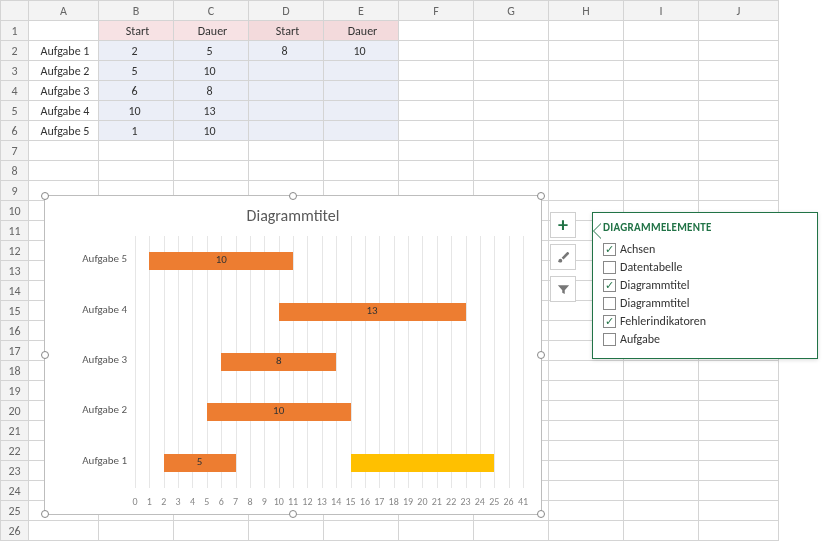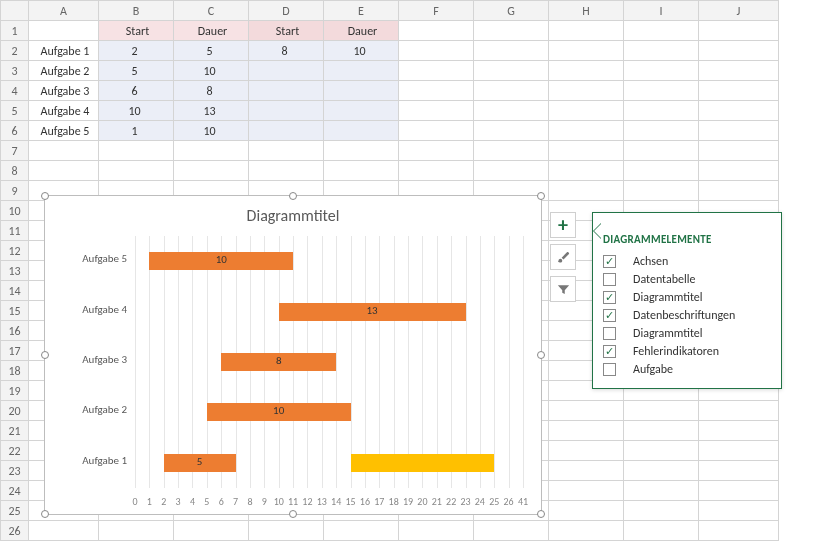--- a/index.html
+++ b/index.html
@@ -81,36 +81,36 @@
     position:absolute; width:26px; height:26px; border:1px solid #cfcfcf; background:#fff;
     display:flex; align-items:center; justify-content:center; color:#666; font-size:16px;
   }
   .flybtn.green { color:#217346; font-size:20px; font-weight:bold; }
   .flybtn svg { width:15px; height:15px; }
 
   
   .flyout {
     position:absolute;
     left:592px; top:212px;
-    width:190px;
+    width:226px;
     border:1px solid #217346;
     background:#fff;
-    padding:20px 10px 10px 10px;
+    padding:8px 10px 10px 10px;
     box-shadow:0 1px 4px rgba(0,0,0,0.15);
   }
   .flyout::before {
     content:""; position:absolute; left:-8px; top:10px;
     border:8px solid transparent; border-right-color:#217346;
   }
   .flyout::after {
     content:""; position:absolute; left:-6px; top:11px;
     border:7px solid transparent; border-right-color:#fff;
   }
   .flyout h4 { margin:0 0 6px 0; font-size:11px; color:#217346; font-weight:bold; letter-spacing:0.3px; }
-  .fly-item { display:flex; align-items:center; gap:17px; padding:2px 0; font-size:12px; color:#333; }
+  .fly-item { display:flex; align-items:center; gap:4px; padding:2px 0; font-size:12px; color:#333; }
   .chk { width:13px; height:13px; border:1px solid #888; display:inline-flex; align-items:center; justify-content:center; font-size:11px; color:#217346; }
   .chk.on::after { content:"✓"; }
 
 </style>
 </head>
 <body>
 
 <table class="grid">
   <tbody>
       <tr>
@@ -601,24 +601,20 @@
       </div>
       <div class="fly-item">
         <span class="chk"></span>
         <span>Datentabelle</span>
       </div>
       <div class="fly-item">
         <span class="chk on"></span>
         <span>Diagrammtitel</span>
       </div>
       <div class="fly-item">
-        <span class="chk on"></span>
-        <span>Datenbeschriftungen</span>
-      </div>
-      <div class="fly-item">
         <span class="chk"></span>
         <span>Diagrammtitel</span>
       </div>
       <div class="fly-item">
         <span class="chk on"></span>
         <span>Fehlerindikatoren</span>
       </div>
       <div class="fly-item">
         <span class="chk"></span>
         <span>Aufgabe</span>

